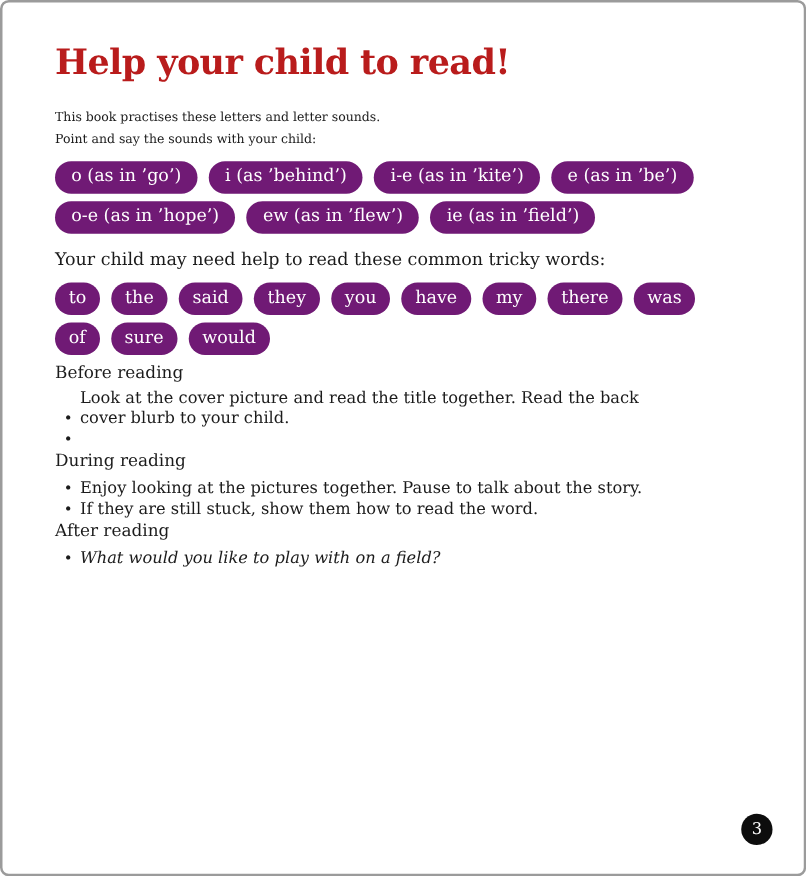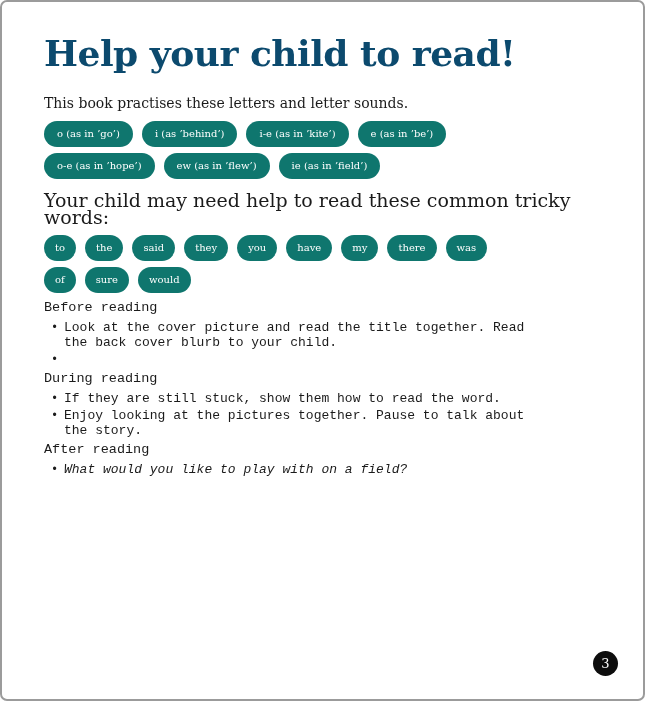--- a/index.html
+++ b/index.html
@@ -17,75 +17,74 @@
     border-radius: 7px;
     overflow: hidden;
     font-family: "DejaVu Serif", serif;
     color: #1b1b1b;
   }
   .content {
     padding: 33px 50px 0 42px;
   }
   .title {
     margin: 0;
-    font-size: 36px;
+    font-size: 28px;
     line-height: 1.05;
     font-weight: 700;
-    color: #0c4a6e;
+    color: #b91c1c;
     letter-spacing: -0.5px;
   }
   .intro {
     margin-top: 22px;
-    font-size: 14px;
+    font-size: 10px;
     line-height: 17px;
   }
   .pill-rows {
     margin-top: 9px;
   }
   .pill-row {
     display: flex;
     flex-wrap: nowrap;
     gap: 9px;
     margin-bottom: 6px;
   }
   .pill {
     display: inline-flex;
     align-items: center;
     justify-content: center;
-    background: #0f766e;
+    background: #701a75;
     color: #ffffff;
     border-radius: 14px;
     padding: 4px 13px 5px 13px;
-    font-size: 10px;
+    font-size: 14px;
     line-height: 17px;
     white-space: nowrap;
   }
   .word-pill {
     padding: 4px 11px 5px 11px;
   }
   .tricky-intro {
     margin-top: 13px;
-    font-size: 19px;
+    font-size: 14px;
     line-height: 17px;
   }
   .section {
     margin-top: 2px;
-    font-family: Liberation Mono, monospace;
   }
   .section-heading {
     font-size: 13.5px;
     line-height: 17px;
     margin-bottom: 4px;
   }
   .bullets {
     margin: 0;
   }
   .bullet {
     display: flex;
-    align-items: flex-start;
+    align-items: flex-end;
     margin-bottom: 1px;
   }
   .bullet-marker {
     flex: 0 0 20px;
     padding-left: 7px;
     box-sizing: border-box;
     font-size: 12px;
     line-height: 16px;
   }
   .bullet-marker::before {
@@ -115,20 +114,21 @@
 </head>
 <body>
 
 <div class="page">
   <div class="content">
 
     <h1 class="title">Help your child to read!</h1>
 
     <div class="intro">
       <div>This book practises these letters and letter sounds.</div>
+      <div>Point and say the sounds with your child:</div>
     </div>
 
     <div class="pill-rows">
       <div class="pill-row">
           <span class="pill">o (as in ’go’)</span>
           <span class="pill">i (as ’behind’)</span>
           <span class="pill">i-e (as in ’kite’)</span>
           <span class="pill">e (as in ’be’)</span>
         </div>
       <div class="pill-row">
@@ -170,25 +170,25 @@
           <span class="bullet-marker"></span>
         </div>
         </div>
     </div>
 
     <div class="section">
       <div class="section-heading">During reading</div>
       <div class="bullets">
           <div class="bullet">
           <span class="bullet-marker"></span>
+          <span class="bullet-text"><span>Enjoy looking at the pictures together. Pause to talk about the story.</span></span>
+        </div>
+          <div class="bullet">
+          <span class="bullet-marker"></span>
           <span class="bullet-text"><span>If they are still stuck, show them how to read the word.</span></span>
-        </div>
-          <div class="bullet">
-          <span class="bullet-marker"></span>
-          <span class="bullet-text"><span>Enjoy looking at the pictures together. Pause to talk about the story.</span></span>
         </div>
         </div>
     </div>
 
     <div class="section">
       <div class="section-heading">After reading</div>
       <div class="bullets">
           <div class="bullet">
           <span class="bullet-marker"></span>
           <span class="bullet-text"><span style="font-style: italic;">What would you like to play with on a field?</span></span>

